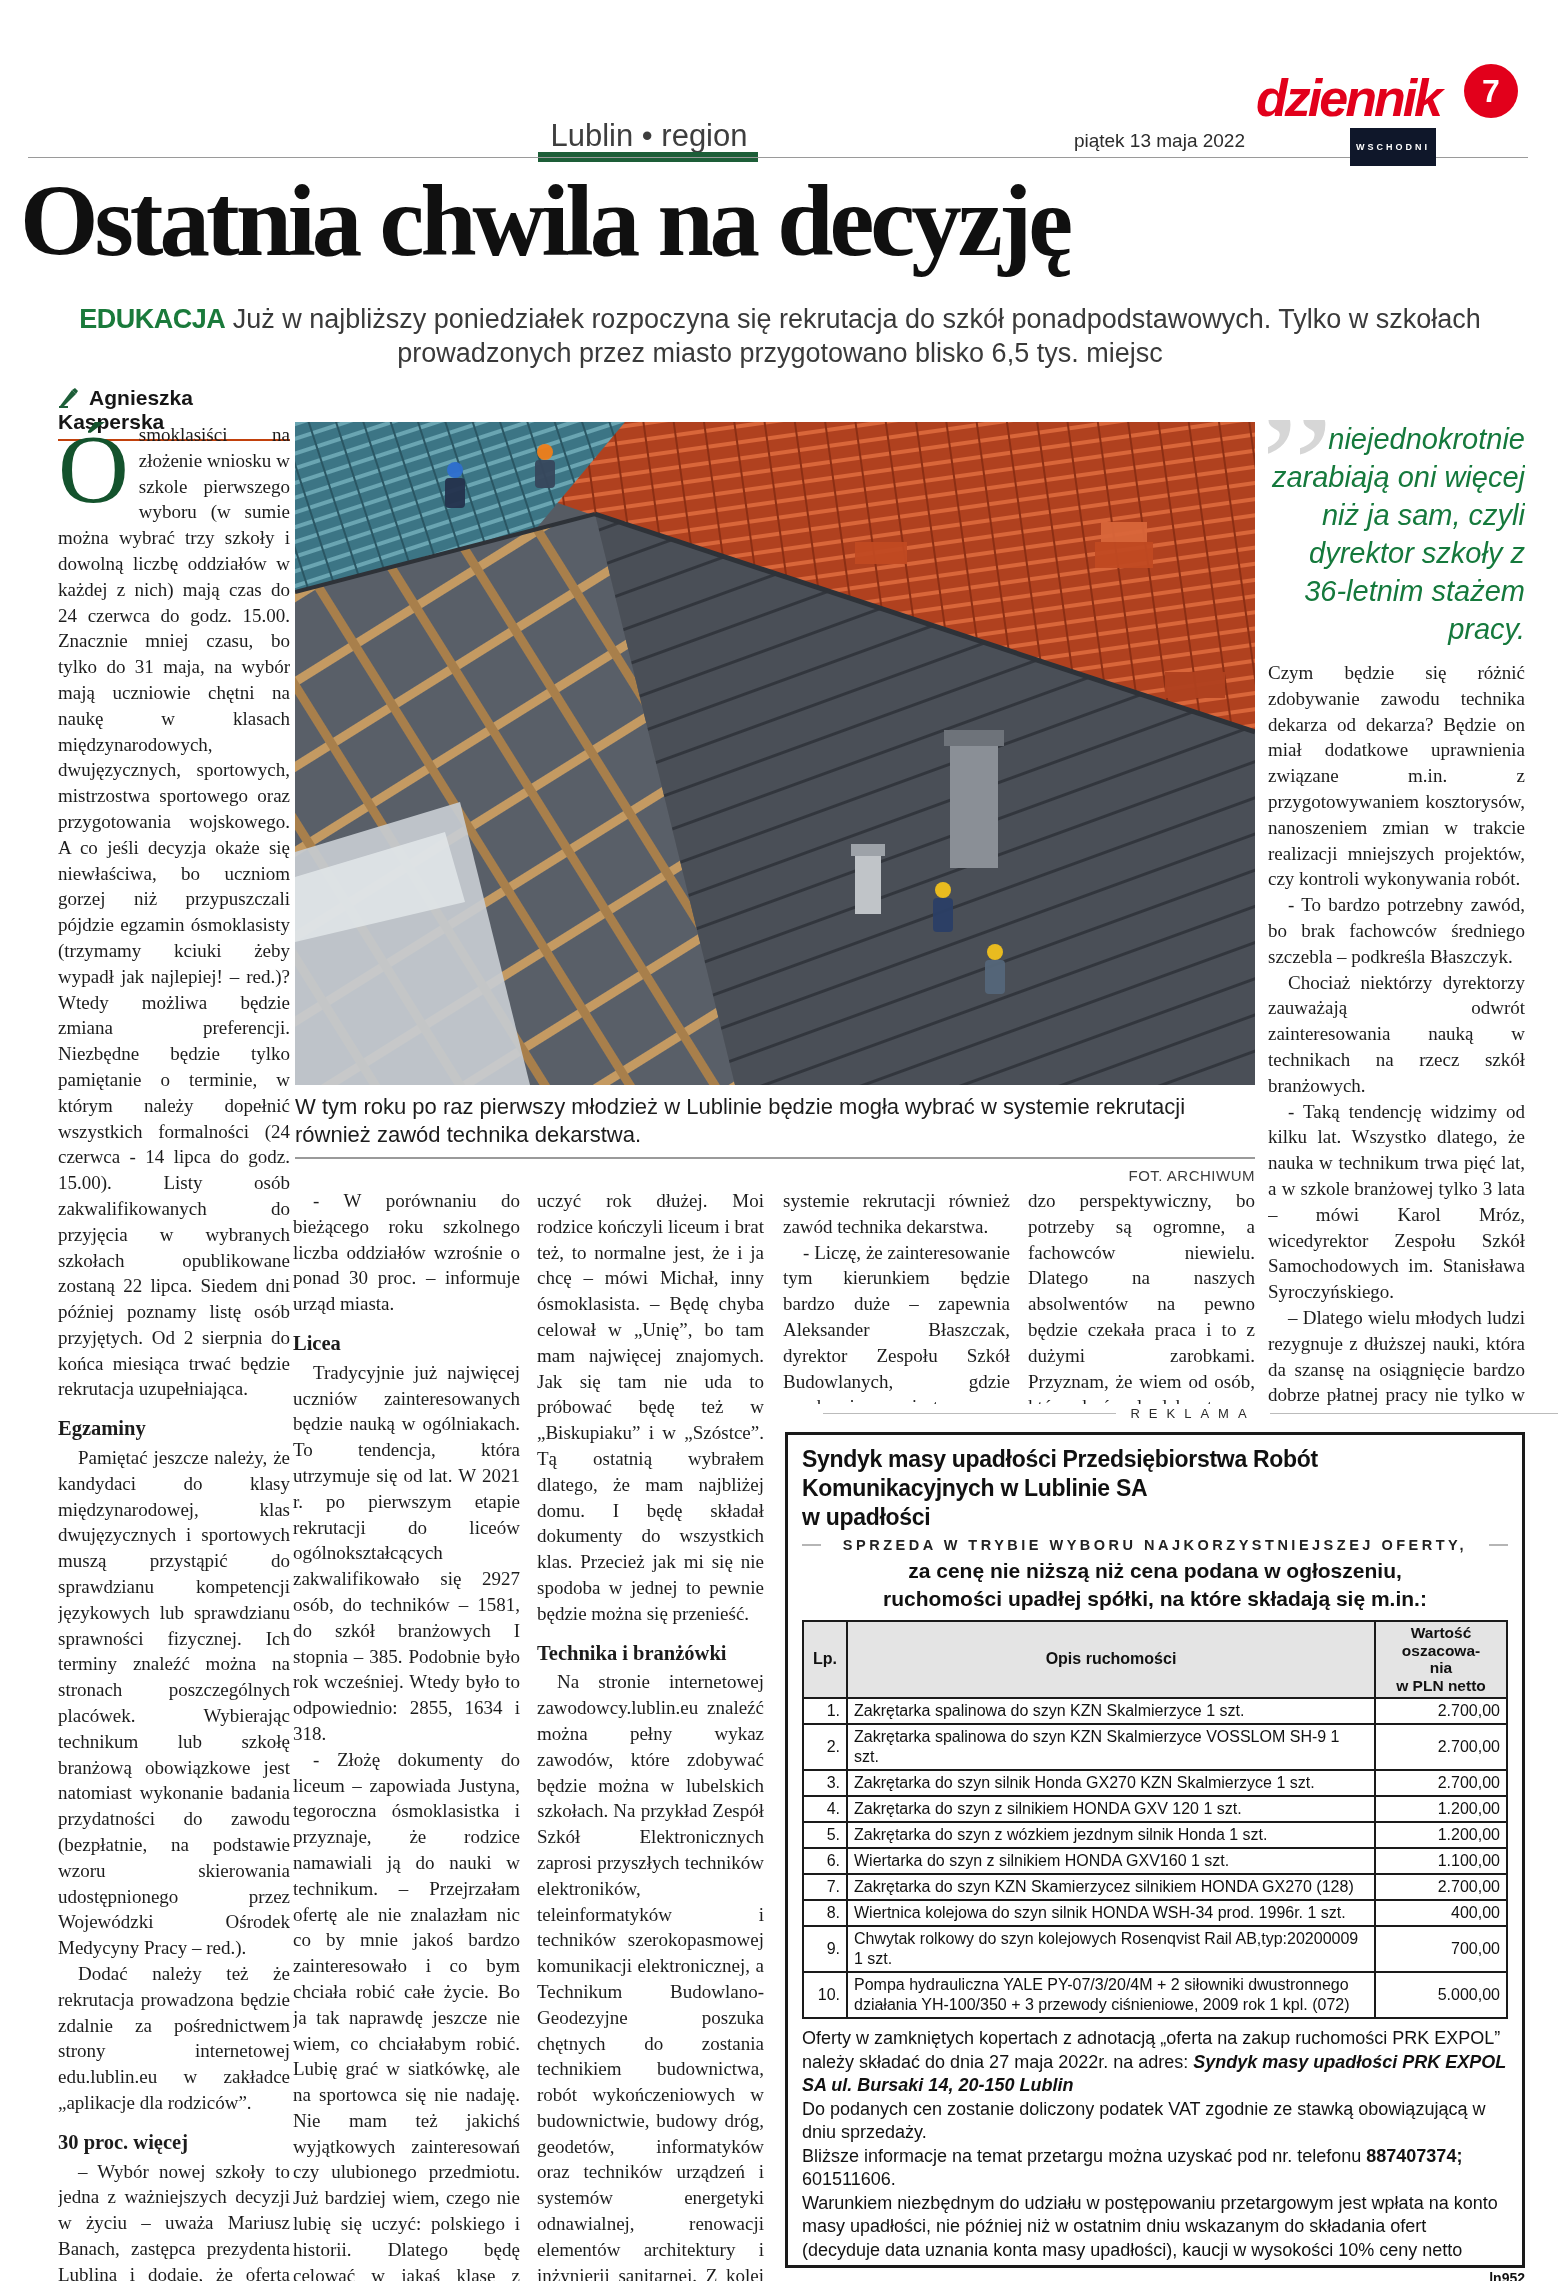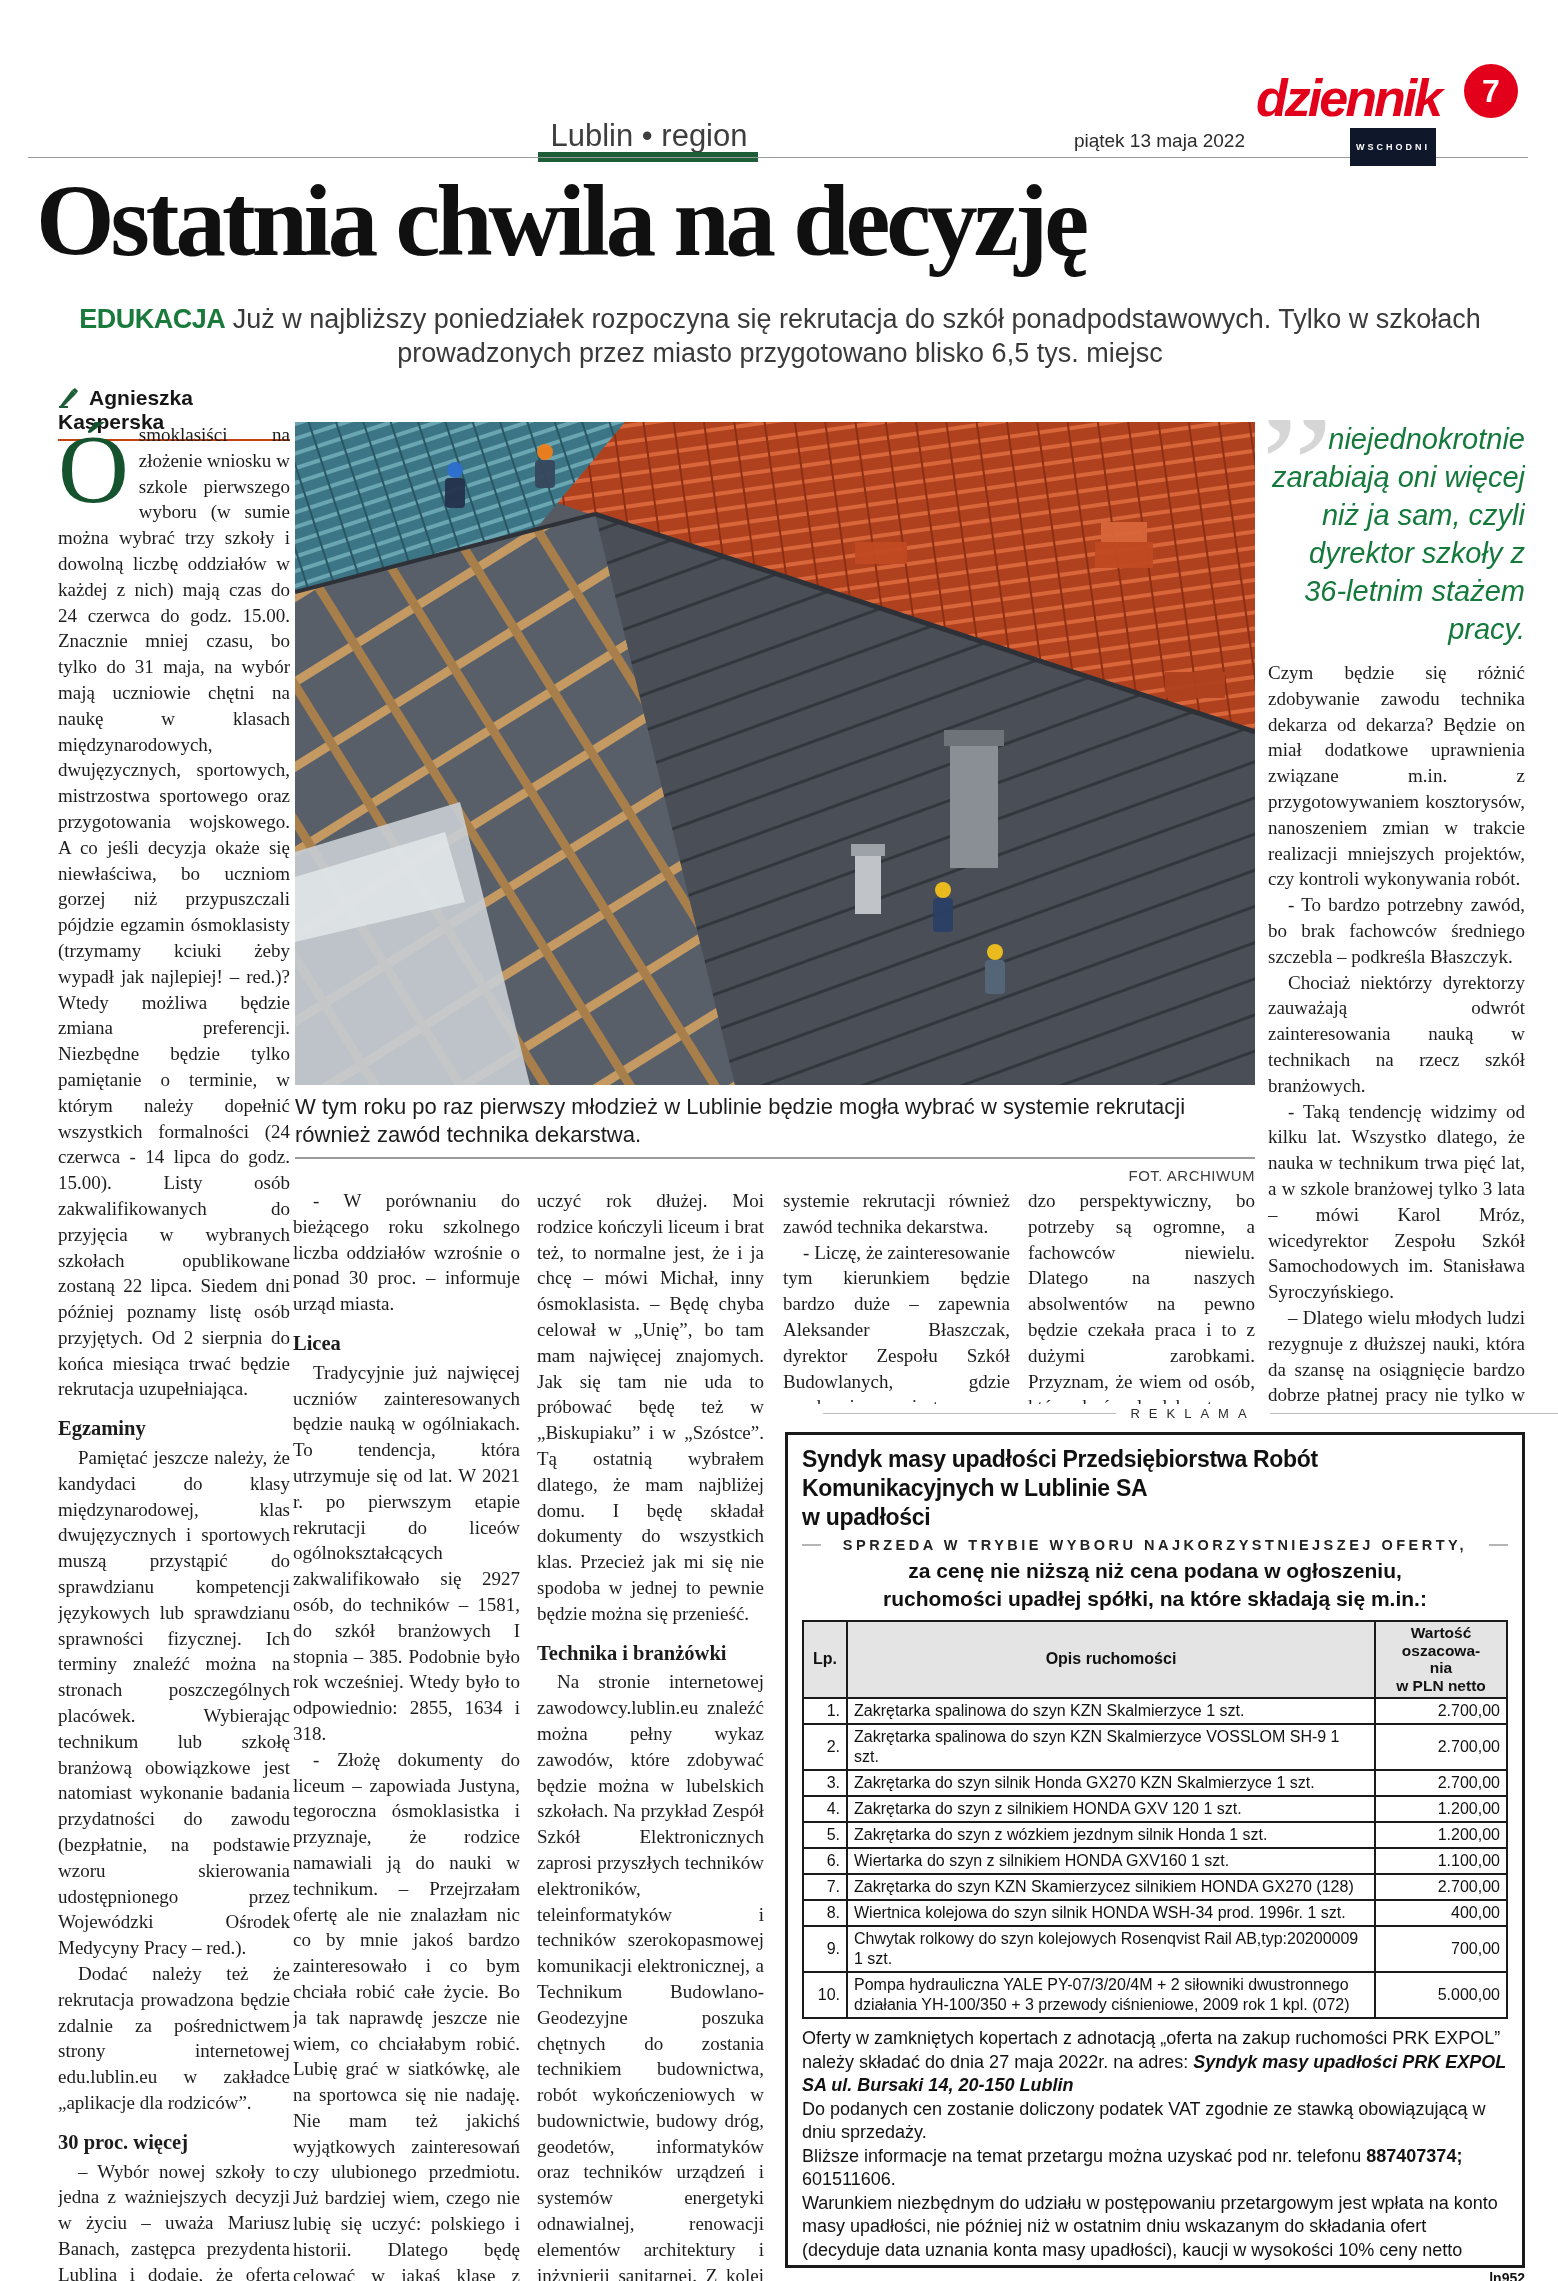--- a/index.html
+++ b/index.html
@@ -16,21 +16,21 @@
   #logo{position:absolute;left:1256px;top:72px;width:200px;height:84px;}
   #logo-text{font-family:"Liberation Sans",sans-serif;font-weight:700;font-style:italic;
         font-size:52px;letter-spacing:-3px;color:#e2001b;line-height:1;}
   #logo-sub{position:absolute;left:88px;top:56px;background:#0f172a;color:#ffffff;
         font-family:"Liberation Sans",sans-serif;font-size:9px;letter-spacing:3px;padding:14px 6px;font-weight:700;margin-left:6px;}
   #page-circle{position:absolute;left:1464px;top:64px;width:54px;height:54px;border-radius:50%;
         background:#e2001b;color:#fff;font-family:"Liberation Sans",sans-serif;font-weight:700;
         font-size:32px;display:flex;align-items:center;justify-content:center;}
 
   
-  #headline{position:absolute;left:36px;top:168px;width:1492px;font-size:101px;line-height:1.05;
+  #headline{position:absolute;left:20px;top:168px;width:1492px;font-size:101px;line-height:1.05;
         font-weight:700;letter-spacing:-4px;color:#101010;white-space:nowrap;}
   #kicker{position:absolute;left:60px;top:302px;width:1440px;text-align:center;
         font-family:"Liberation Sans",sans-serif;font-size:27px;line-height:34px;color:#3a3a3a;font-weight:400;}
   #kicker .klabel{color:#1a7a3b;font-weight:700;letter-spacing:-0.5px;}
 
   
   #byline{position:absolute;left:58px;top:386px;width:232px;border-bottom:2px solid #c2410c;
         padding-bottom:5px;font-family:"Liberation Sans",sans-serif;font-size:21px;font-weight:700;color:#161616;}
   #byline svg{vertical-align:-3px;margin-right:4px;}
 

